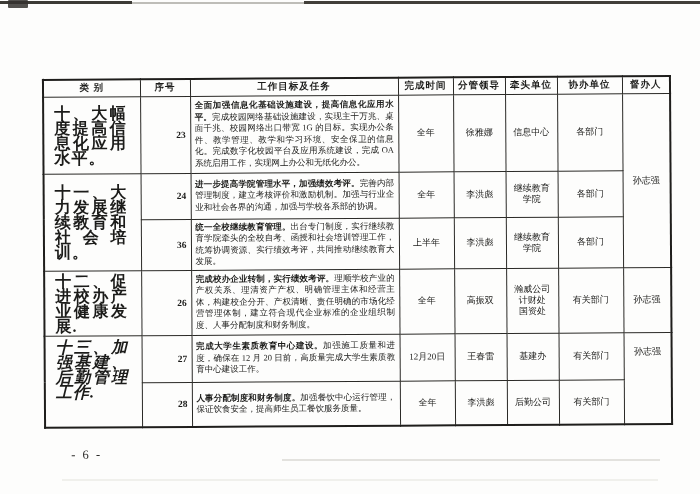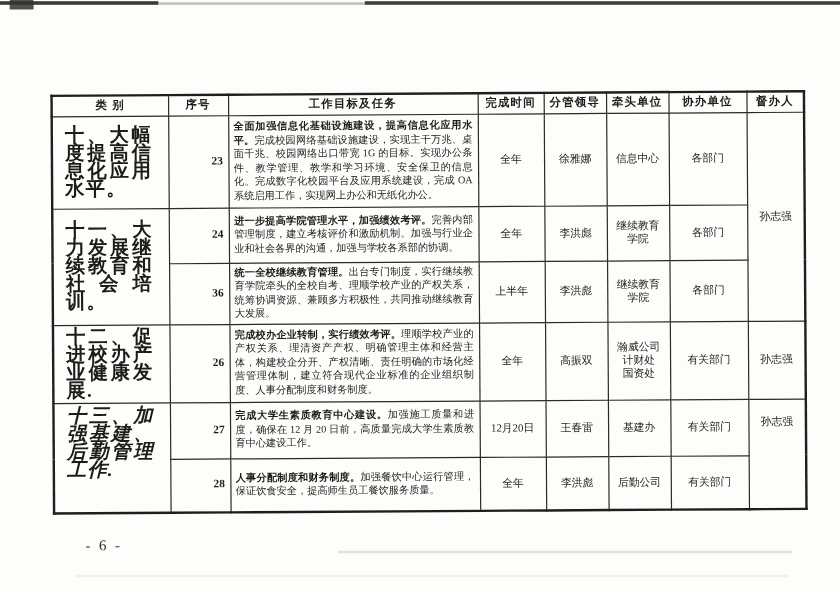--- a/index.html
+++ b/index.html
@@ -129,21 +129,21 @@
       <td class="task"><span class="lead">进一步提高学院管理水平，加强绩效考评。</span><span>完善内部管理制度，建立考核评价和激励机制。加强与行业企业和社会各界的沟通，加强与学校各系部的协调。</span></td>
       <td class="small">全年</td>
       <td class="small">李洪彪</td>
       <td class="small pre">继续教育
 学院</td>
       <td class="small">各部门</td>
     </tr>
 
     <tr style="height:40px">
       <td class="num">36</td>
-      <td class="task"><span class="lead">统一全校继续教育管理。</span><span>出台专门制度，实行继续教育学院牵头的全校自考、理顺学校产业的产权关系，统筹协调资源、兼顾多方积极性，共同推动继续教育大发展。</span></td>
+      <td class="task"><span class="lead">统一全校继续教育管理。</span><span>出台专门制度，实行继续教育学院牵头的全校自考、函授和社会培训管理工作，统筹协调资源、实行绩效考评，共同推动继续教育大发展。</span></td>
       <td class="small">上半年</td>
       <td class="small">李洪彪</td>
       <td class="small pre">继续教育
 学院</td>
       <td class="small">各部门</td>
     </tr>
 
     <tr style="height:65px">
       <td class="cat">十二、促进校办产业健康发展.</td>
       <td class="num">26</td>

